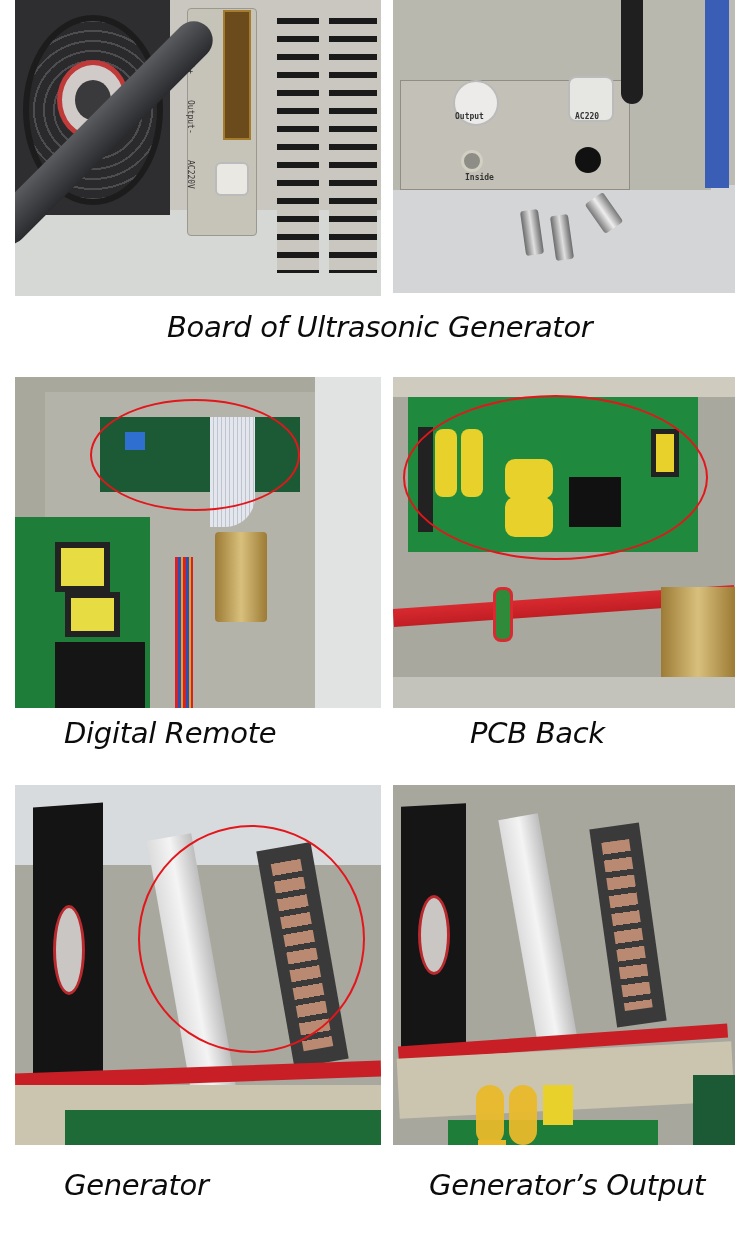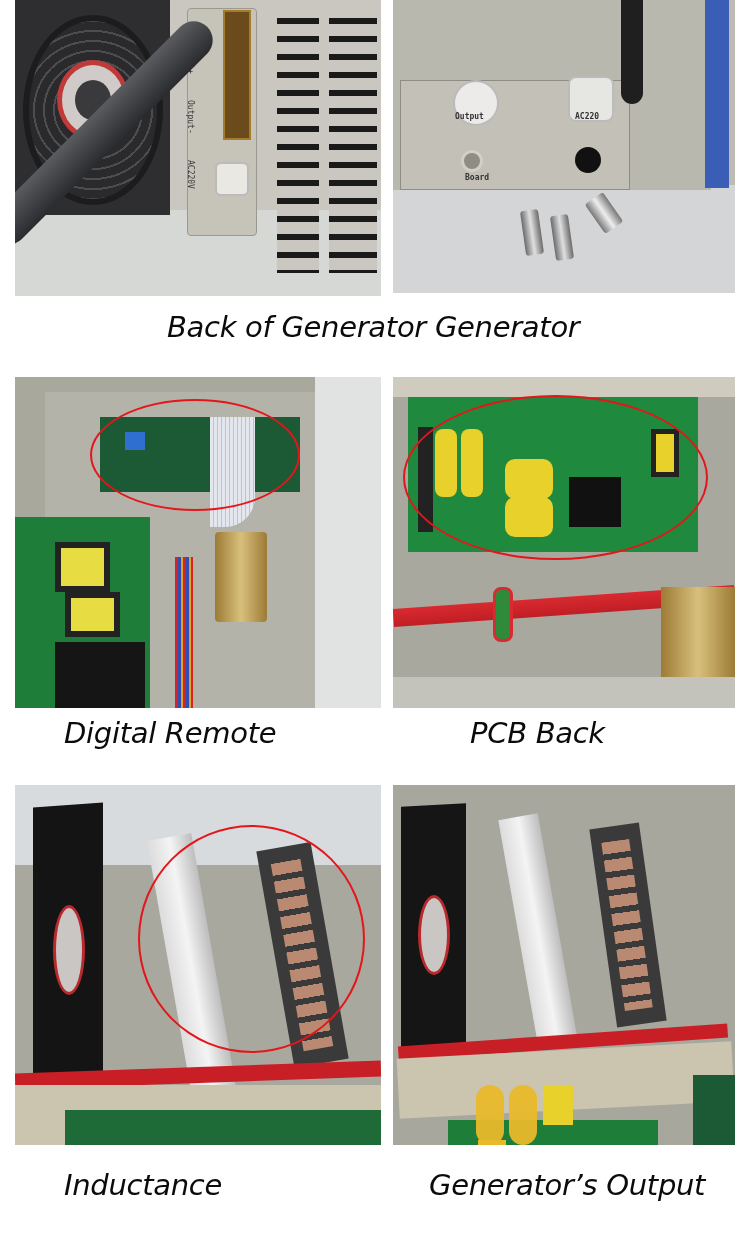--- a/index.html
+++ b/index.html
@@ -49,28 +49,28 @@
   <div class="abs" style="left:0;top:185px;width:342px;height:108px;background:#d3d5d7;"></div>
   <div class="abs" style="left:0;top:0;width:318px;height:190px;background:#b9b8ae;"></div>
   <div class="abs" style="left:7px;top:80px;width:230px;height:110px;border:1px solid #8f8d84;background:#c3c1b7;"></div>
   <div class="abs" style="left:312px;top:0;width:24px;height:188px;background:#3a5db5;"></div>
   <div class="abs" style="left:60px;top:80px;width:46px;height:46px;border-radius:50%;background:#ecebea;border:2px solid #bbb;"></div>
   <span class="label-tiny" style="left:62px;top:112px;font-weight:bold;">Output</span>
   <div class="abs" style="left:175px;top:76px;width:46px;height:46px;border-radius:8px;background:#e6e6e2;border:2px solid #bbb;"></div>
   <span class="label-tiny" style="left:182px;top:112px;font-weight:bold;">AC220</span>
   <div class="abs" style="left:228px;top:0;width:22px;height:104px;background:#1f1f20;border-radius:0 0 12px 12px;"></div>
   <div class="abs" style="left:68px;top:150px;width:22px;height:22px;border-radius:50%;background:#8f8e86;border:3px solid #d2cfc3;"></div>
-  <span class="label-tiny" style="left:72px;top:173px;font-weight:bold;">Board</span>
+  <span class="label-tiny" style="left:72px;top:173px;font-weight:bold;">Inside</span>
   <div class="abs" style="left:182px;top:147px;width:26px;height:26px;border-radius:50%;background:#111;"></div>
   <div class="abs" style="left:130px;top:210px;width:18px;height:45px;background:linear-gradient(90deg,#6b6b6b,#e0e0e0,#6b6b6b);border-radius:3px;transform:rotate(-8deg);"></div>
   <div class="abs" style="left:160px;top:215px;width:18px;height:45px;background:linear-gradient(90deg,#6b6b6b,#e0e0e0,#6b6b6b);border-radius:3px;transform:rotate(-8deg);"></div>
   <div class="abs" style="left:200px;top:195px;width:22px;height:36px;background:linear-gradient(90deg,#777,#eee,#777);border-radius:3px;transform:rotate(-35deg);"></div>
 </div>
 
-<div class="caption" style="left:167px;top:310px;">Back of Generator Generator</div>
+<div class="caption" style="left:167px;top:310px;">Board of Ultrasonic Generator</div>
 
 <div id="p3" class="photo">
   <div class="abs" style="left:285px;top:0;width:81px;height:331px;background:#e1e2e2;"></div>
   <div class="abs" style="left:0;top:0;width:300px;height:331px;background:#a9a89d;"></div>
   <div class="abs" style="left:30px;top:15px;width:270px;height:316px;background:#b4b3a9;"></div>
   <div class="abs" style="left:85px;top:40px;width:200px;height:75px;background:#1c5a36;"></div>
   <div class="abs" style="left:110px;top:55px;width:20px;height:18px;background:#2f6fd0;"></div>
   <div class="abs" style="left:195px;top:40px;width:45px;height:110px;background:repeating-linear-gradient(90deg,#e4e6ee 0 3px,#bfc3cf 3px 4px);border-radius:0 0 30px 0;"></div>
   <div class="abs" style="left:0;top:140px;width:135px;height:191px;background:#1f7d3a;"></div>
   <div class="abs" style="left:40px;top:165px;width:55px;height:50px;background:#e7dc41;border:6px solid #222;"></div>
@@ -123,14 +123,14 @@
   <div class="abs" style="left:5px;top:250px;width:330px;height:14px;background:#c81f26;transform:rotate(-4deg);"></div>
   <div class="abs" style="left:5px;top:265px;width:335px;height:60px;background:#cbc5b0;transform:rotate(-3deg);"></div>
   <div class="abs" style="left:55px;top:335px;width:210px;height:25px;background:#1f7d3a;"></div>
   <div class="abs" style="left:85px;top:355px;width:28px;height:5px;background:#e8b92b;"></div>
   <div class="abs" style="left:83px;top:300px;width:28px;height:60px;background:#e8b92b;border-radius:14px;opacity:0.95;"></div>
   <div class="abs" style="left:116px;top:300px;width:28px;height:60px;background:#e8b92b;border-radius:14px;opacity:0.95;"></div>
   <div class="abs" style="left:150px;top:300px;width:30px;height:40px;background:#e8d12b;"></div>
   <div class="abs" style="left:300px;top:290px;width:42px;height:70px;background:#1c5a36;"></div>
 </div>
 
-<div class="caption" style="left:64px;top:1168px;">Inductance</div>
+<div class="caption" style="left:64px;top:1168px;">Generator</div>
 <div class="caption" style="left:429px;top:1168px;">Generator’s Output</div>
 
 </body></html>

